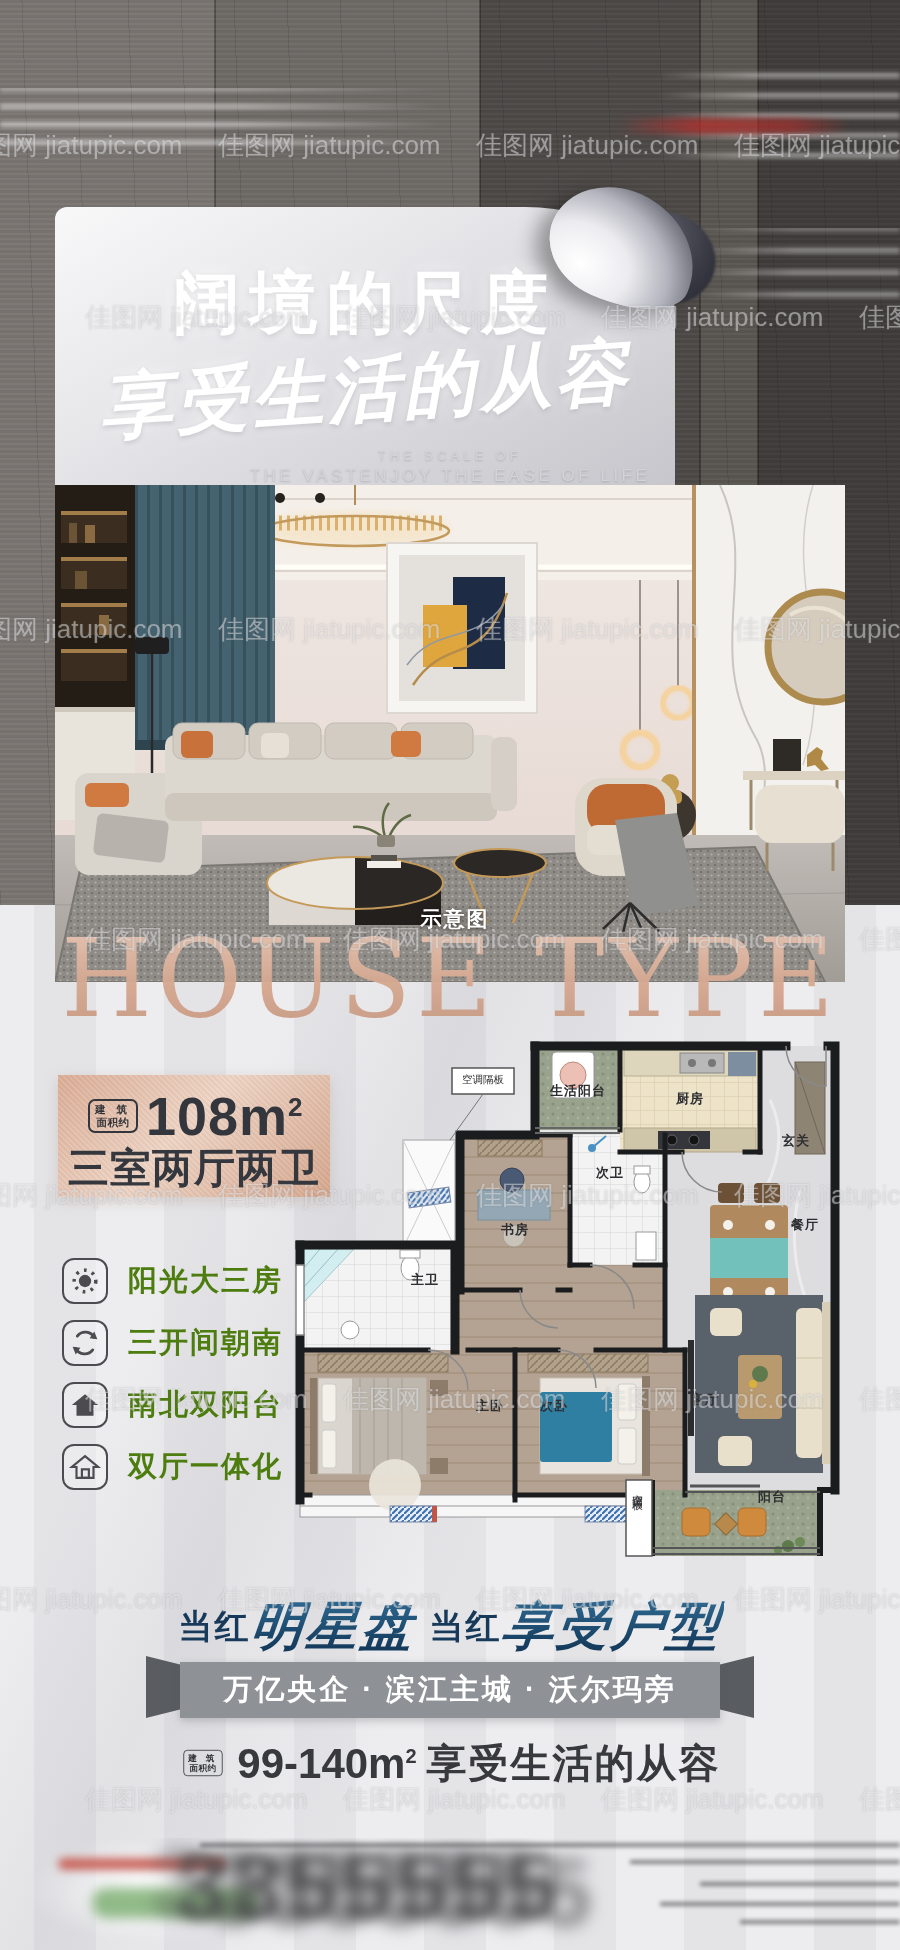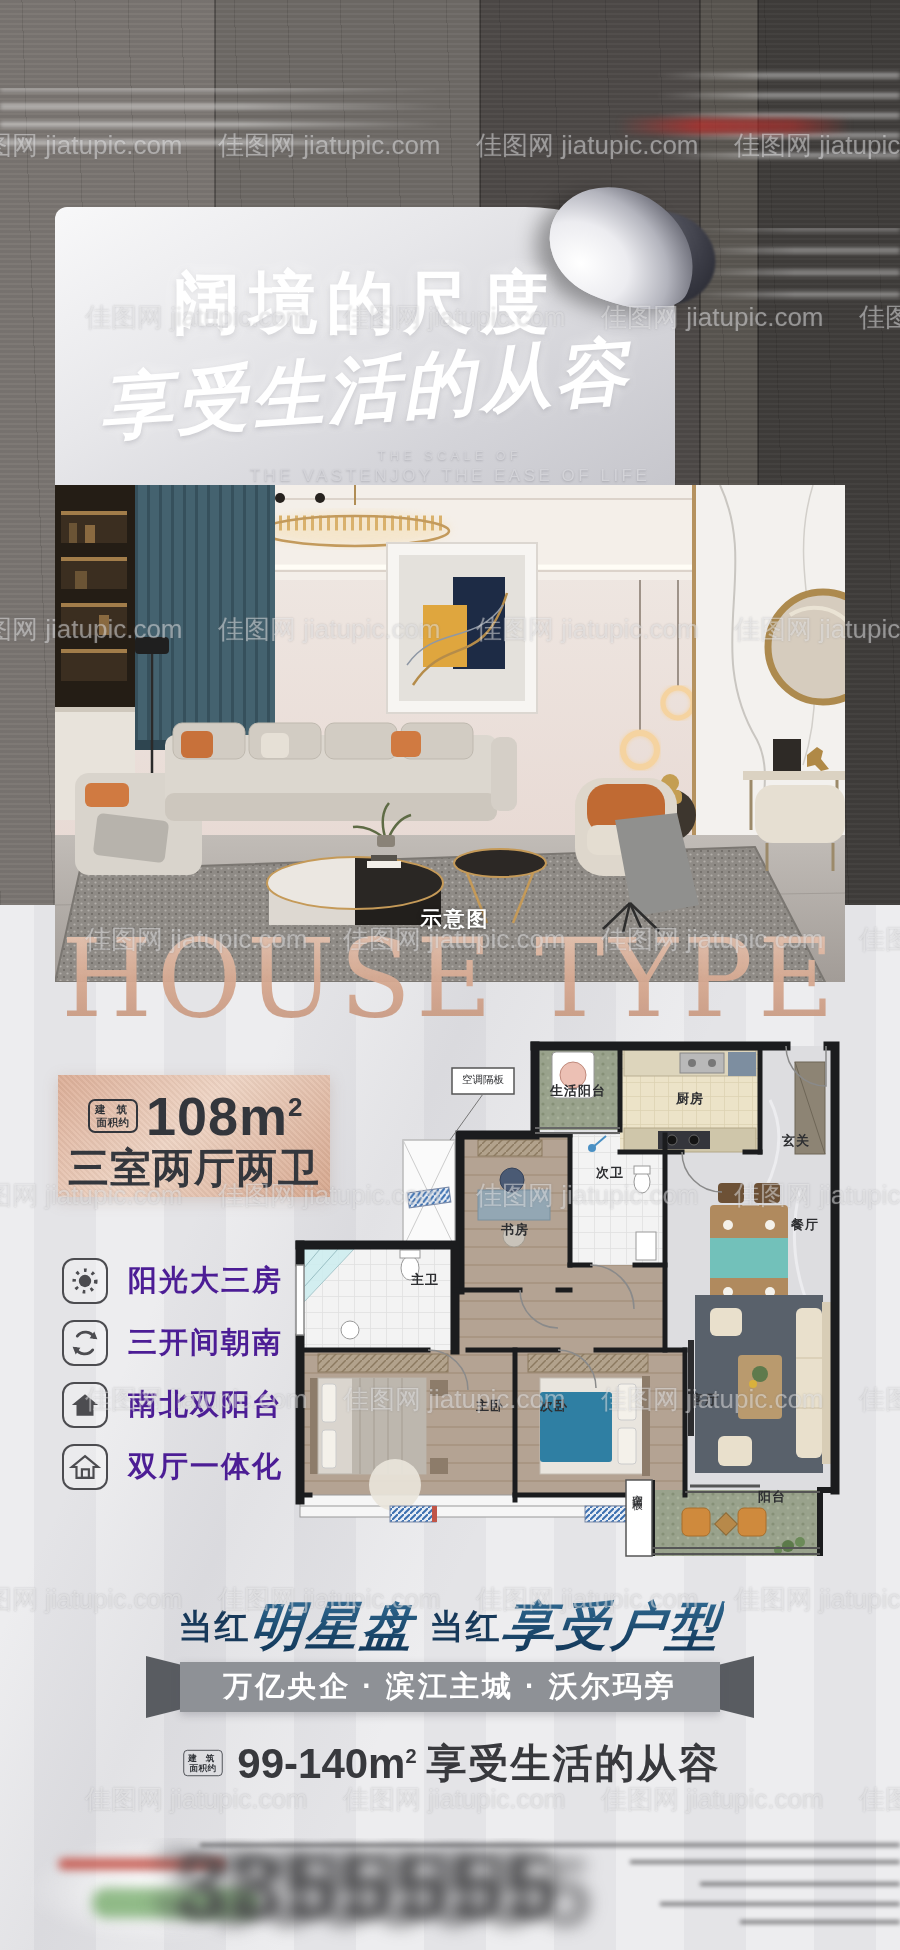--- a/index.html
+++ b/index.html
@@ -72,36 +72,36 @@
   .tag-box .t1{font-size:10.5px;letter-spacing:4px;}
   .tag-box .t2{font-size:10.5px;letter-spacing:0.5px;}
   .ap-val{font-size:54px;font-weight:700;color:#33363c;letter-spacing:1px;line-height:1;}
   .ap-val sup{font-size:26px;font-weight:700;}
   .ap-layout{position:absolute;left:0;top:66px;width:272px;text-align:center;
     font-size:41px;font-weight:800;color:#34373d;letter-spacing:1px;}
   
   .feature-row{left:62px;width:240px;height:46px;display:flex;align-items:center;gap:20px;z-index:4;}
   .feat-icon{width:42px;height:42px;flex:0 0 42px;border:2.5px solid #4c4c50;border-radius:12px;
     display:flex;align-items:center;justify-content:center;background:rgba(255,255,255,.25);}
-  .feat-label{font-size:29px;font-weight:700;color:#4c1d95;letter-spacing:2px;white-space:nowrap;}
+  .feat-label{font-size:29px;font-weight:700;color:#4d7c0f;letter-spacing:2px;white-space:nowrap;}
   
   .fp{left:290px;top:1040px;width:550px;height:520px;z-index:4;}
   .fp-label{position:absolute;text-align:center;font-size:13px;font-weight:700;color:#2d2e31;letter-spacing:1px;}
   .fp-label.boxed{font-size:10.5px;font-weight:400;letter-spacing:0;}
   .fp-label.vert{writing-mode:vertical-rl;letter-spacing:2px;font-size:10.5px;font-weight:400;text-align:left;}
   
   .slogan{left:0;top:1592px;width:900px;display:flex;justify-content:center;align-items:center;z-index:4;}
   .s-small{font-size:34px;font-weight:900;color:#17395a;letter-spacing:2px;}
   .s-script{font-family:"DejaVu Serif","Liberation Serif",serif;font-style:italic;font-size:52px;font-weight:700;
     letter-spacing:3px;transform:skewX(-6deg);
     background:linear-gradient(180deg,#35719a 0%,#1c4a6e 55%,#0f3050 100%);
     -webkit-background-clip:text;background-clip:text;color:transparent;}
   .s-gap{width:14px;}
   
-  .ribbon-bar{left:180px;top:1662px;width:540px;height:50px;background:#8e9196;z-index:4;
+  .ribbon-bar{left:180px;top:1662px;width:540px;height:56px;background:#8e9196;z-index:4;
     display:flex;align-items:center;justify-content:center;
     box-shadow:0 3px 8px rgba(90,90,100,.3);}
   .ribbon-text{color:#ffffff;font-size:29px;font-weight:600;letter-spacing:3px;white-space:nowrap;}
   .cap{top:1656px;width:40px;height:62px;background:#595c61;z-index:3;}
   .cap-l{left:146px;clip-path:polygon(0 0,100% 16%,100% 84%,0 100%);}
   .cap-r{left:714px;clip-path:polygon(0 16%,100% 0,100% 100%,0 84%);}
   
   .sales{left:0;top:1736px;width:900px;display:flex;justify-content:center;align-items:center;gap:10px;z-index:4;}
   .sales .tag-box{border-width:1.5px;border-radius:5px;transform:scale(.82);}
   .sales-num{font-size:42px;font-weight:800;color:#38393d;letter-spacing:0;}

